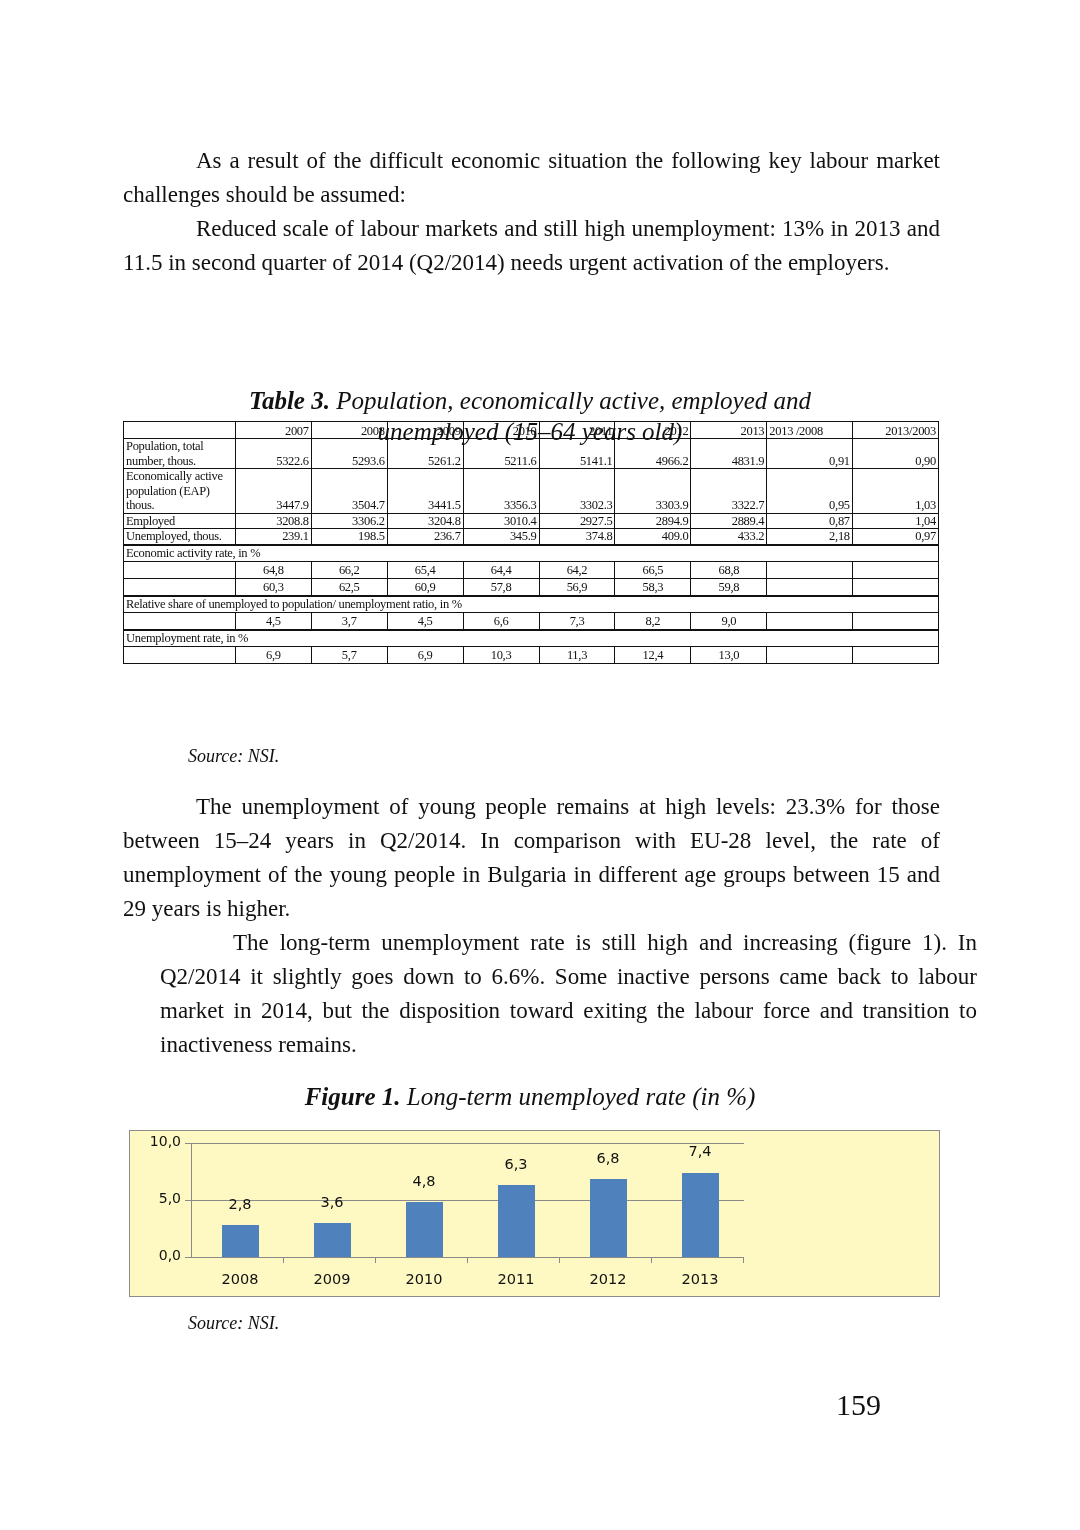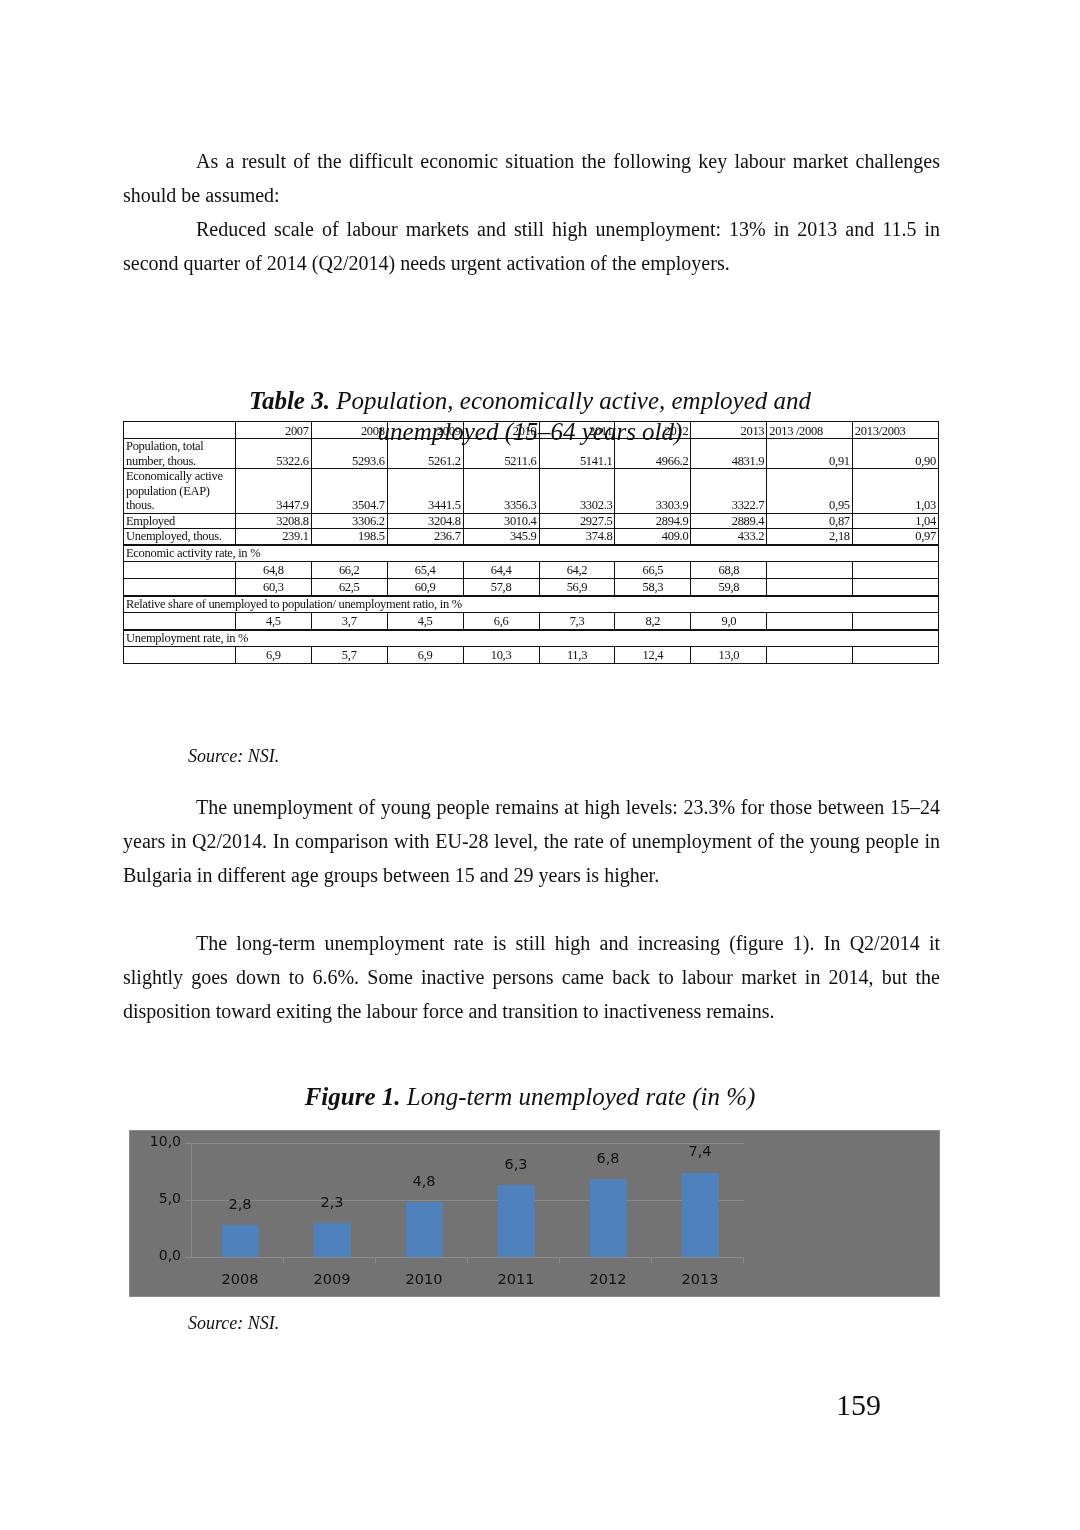--- a/index.html
+++ b/index.html
@@ -1,26 +1,26 @@
 <!DOCTYPE html>
 <html><head>
 <meta charset="utf-8">
 <style>
   html, body { margin:0; padding:0; background:#ffffff; }
   body { width:1080px; height:1530px; position:relative; overflow:hidden;
          font-family:"Liberation Serif", serif; color:#111; }
   .page { position:absolute; left:0; top:0; width:1080px; height:1530px; }
 
-  .para { position:absolute; left:123px; width:817px; font-size:20px; line-height:34px;
+  .para { position:absolute; left:123px; width:817px; font-size:23px; line-height:34px;
           text-align:justify; margin:0; }
   .para .indent { display:inline-block; width:73px; }
   .para.p1 { top:144px; }
   .para.p2 { top:212px; }
   .para.p3 { top:790px; }
-  .para.p4 { top:926px; }
+  .para.p4 { top:926px;margin-left:37px; }
 
   .caption { position:absolute; left:200px; width:660px; text-align:center;
              font-size:25px; line-height:31px; font-style:italic; margin:0; }
   .caption b { font-style:italic; font-weight:bold; }
   .caption.t3 { top:345px;margin-top:40px; }
   .caption.f1 { top:1081px; }
 
   .source { position:absolute; left:188px; font-size:18px; font-style:italic; }
   .source.s1 { top:746px; }
   .source.s2 { top:1313px; }
@@ -37,21 +37,21 @@
   table.data td.num { text-align:right; }
   table.data td.lbl { text-align:left; }
   table.data col.c0 { width:113px; }
   table.data col.cy { width:77px; }
   table.data col.cr { width:87px; }
   table.data tr.span-row td { text-align:left; height:15px; border-top:2px solid #111; }
   table.data tr.val-row td { height:16px;text-align:center; }
 
   
   .chart { position:absolute; left:129px; top:1130px; width:809px; height:165px;
-           border:1px solid #8c8c8c; font-family:"DejaVu Sans", sans-serif; background:#737373; }
+           border:1px solid #8c8c8c; font-family:"DejaVu Sans", sans-serif; background:#fef9c3; }
   .chart .plot { position:absolute; left:61px; top:12px; width:553px; height:114px; }
   .chart .gridline { position:absolute; left:0; width:553px; height:0; border-top:1.5px solid #8a8a8a; }
   .chart .ytick { position:absolute; left:-58px; width:48px; text-align:right; font-size:14px; color:#111; }
   .chart .ytickmark { position:absolute; left:-6px; width:6px; border-top:1.5px solid #8a8a8a; }
   .chart .yaxis { position:absolute; left:0; top:0; height:114px; border-left:1.5px solid #8a8a8a; }
   .chart .bar { position:absolute; bottom:0; width:37px; background:#4f81bd; }
   .chart .bar-label { position:absolute; width:60px; text-align:center; font-size:14.5px; color:#111; }
   .chart .xtick { position:absolute; bottom:-6px; height:6px; border-left:1.5px solid #8a8a8a; }
   .chart .xlabel { position:absolute; top:128px; width:92px; text-align:center; font-size:14.5px; color:#111; }
   .chart .legend { position:absolute; left:636px; top:56px; font-size:14.5px; line-height:23px; color:#111; width:170px; }
@@ -84,21 +84,21 @@
         <tr>
       <th></th>
       <th>2007</th>
       <th>2008</th>
       <th>2009</th>
       <th>2010</th>
       <th>2011</th>
       <th>2012</th>
       <th>2013</th>
       <th style="text-align:left">2013 /2008</th>
-      <th style="text-align:left">2013/2003</th>
+      <th style="text-align:right">2013/2003</th>
     </tr>
     <tr>
       <td class="lbl" style="width:105px">Population, total number, thous.</td>
       <td class="num">5322.6</td>
       <td class="num">5293.6</td>
       <td class="num">5261.2</td>
       <td class="num">5211.6</td>
       <td class="num">5141.1</td>
       <td class="num">4966.2</td>
       <td class="num">4831.9</td>
@@ -227,21 +227,21 @@
       <div class="ytick" style="top:104px">0,0</div>
 
       <div class="bar" style="left:31px;height:32px"></div>
       <div class="bar" style="left:123px;height:34px"></div>
       <div class="bar" style="left:215px;height:55px"></div>
       <div class="bar" style="left:307px;height:72px"></div>
       <div class="bar" style="left:399px;height:78px"></div>
       <div class="bar" style="left:491px;height:84px"></div>
 
       <div class="bar-label" style="left:19px;top:53px">2,8</div>
-      <div class="bar-label" style="left:111px;top:51px">2,3</div>
+      <div class="bar-label" style="left:111px;top:51px">3,6</div>
       <div class="bar-label" style="left:203px;top:30px">4,8</div>
       <div class="bar-label" style="left:295px;top:13px">6,3</div>
       <div class="bar-label" style="left:387px;top:7px">6,8</div>
       <div class="bar-label" style="left:479px;top:0px">7,4</div>
 
       <div class="xtick" style="left:92px"></div>
       <div class="xtick" style="left:184px"></div>
       <div class="xtick" style="left:276px"></div>
       <div class="xtick" style="left:368px"></div>
       <div class="xtick" style="left:460px"></div>

